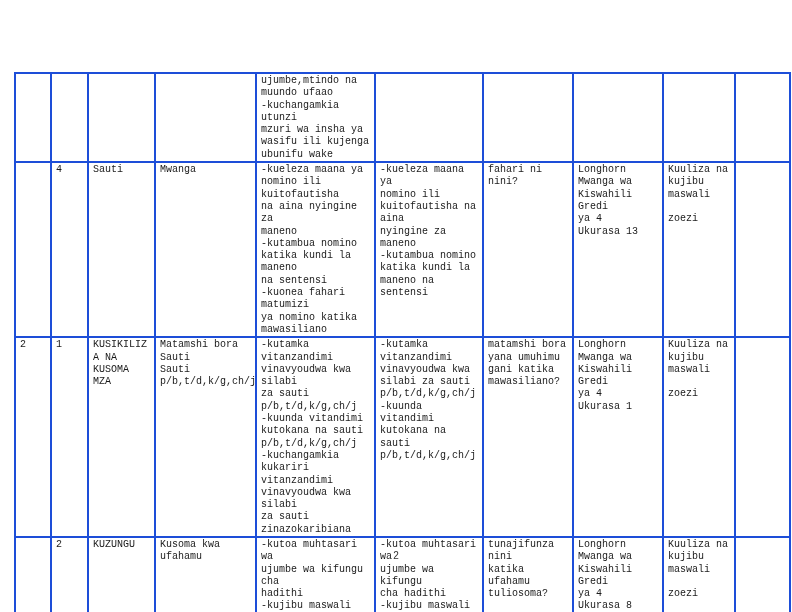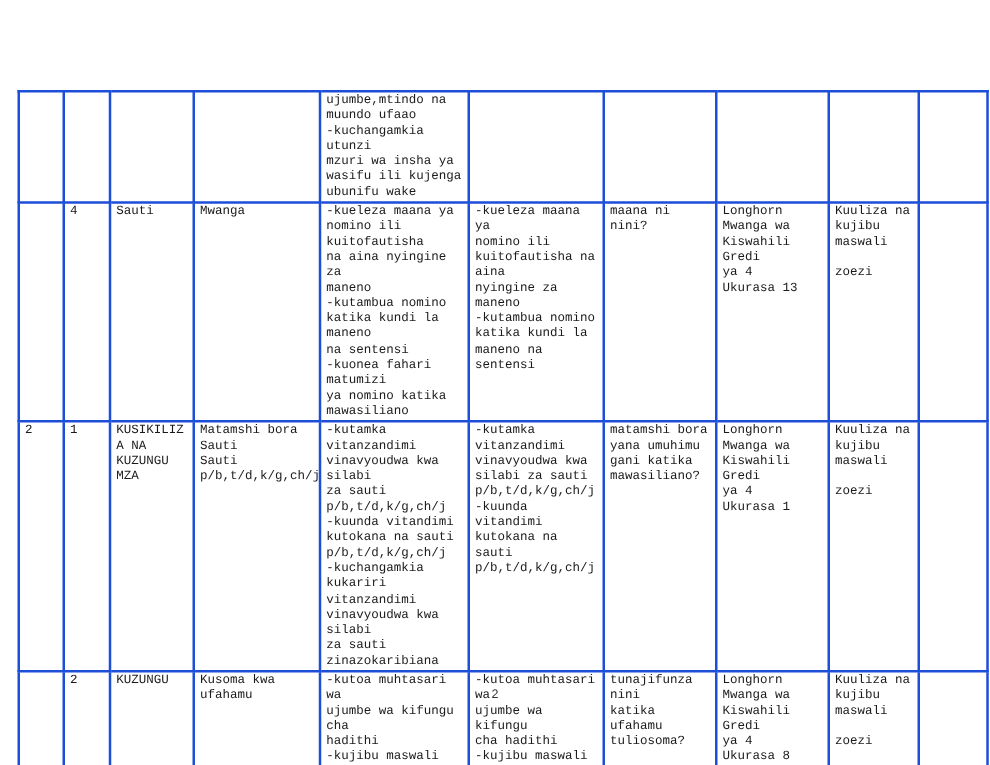--- a/index.html
+++ b/index.html
@@ -84,39 +84,39 @@
 -kuonea fahari matumizi
 ya nomino  katika
 mawasiliano</td>
         <td>-kueleza maana ya
 nomino ili
 kuitofautisha na aina
 nyingine za maneno
 -kutambua nomino
 katika kundi la
 maneno na sentensi</td>
-        <td>maana ni  nini?</td>
+        <td>fahari ni  nini?</td>
         <td>Longhorn
 Mwanga wa
 Kiswahili Gredi
 ya  4
 Ukurasa 13</td>
         <td>Kuuliza na
 kujibu
 maswali
 
 zoezi</td>
         <td></td>
       </tr>
       <tr class="row-3">
         <td>2</td>
         <td>1</td>
         <td>KUSIKILIZ
 A NA
-KUZUNGU
+KUSOMA
 MZA</td>
         <td>Matamshi bora
 Sauti
 Sauti
 p/b,t/d,k/g,ch/j</td>
         <td>-kutamka vitanzandimi
 vinavyoudwa kwa silabi
 za sauti p/b,t/d,k/g,ch/j
 -kuunda vitandimi
 kutokana na sauti

